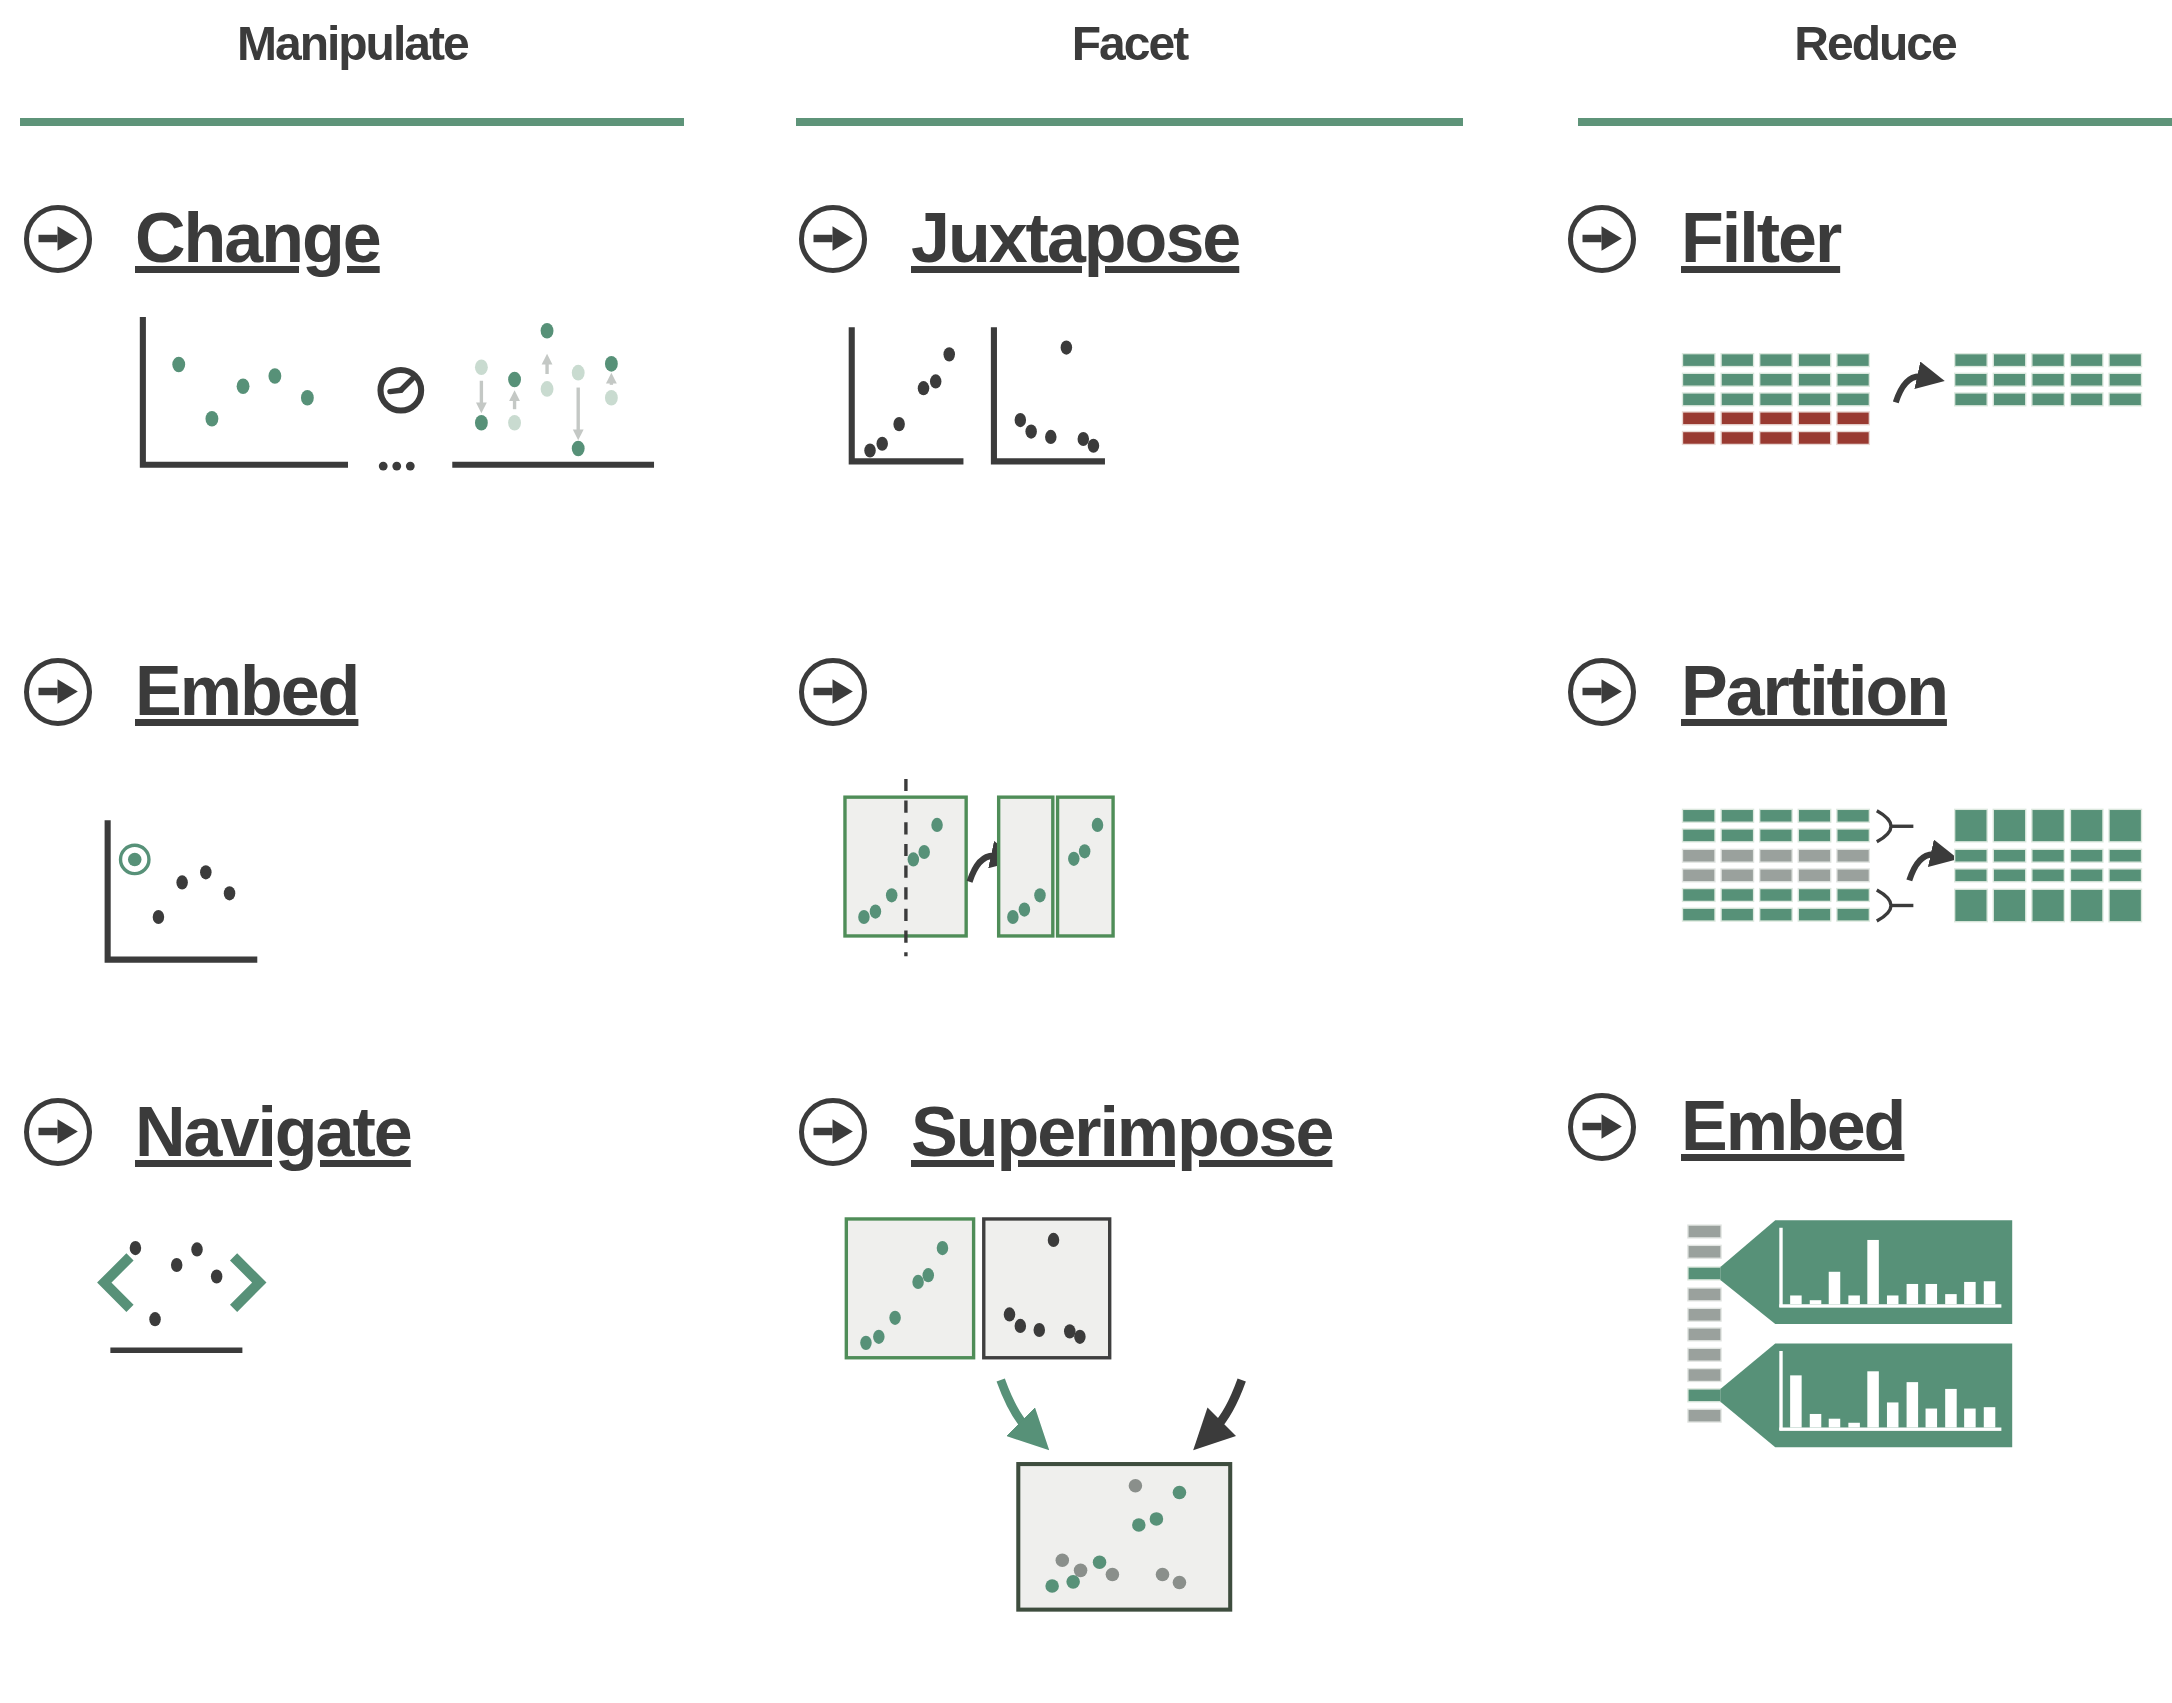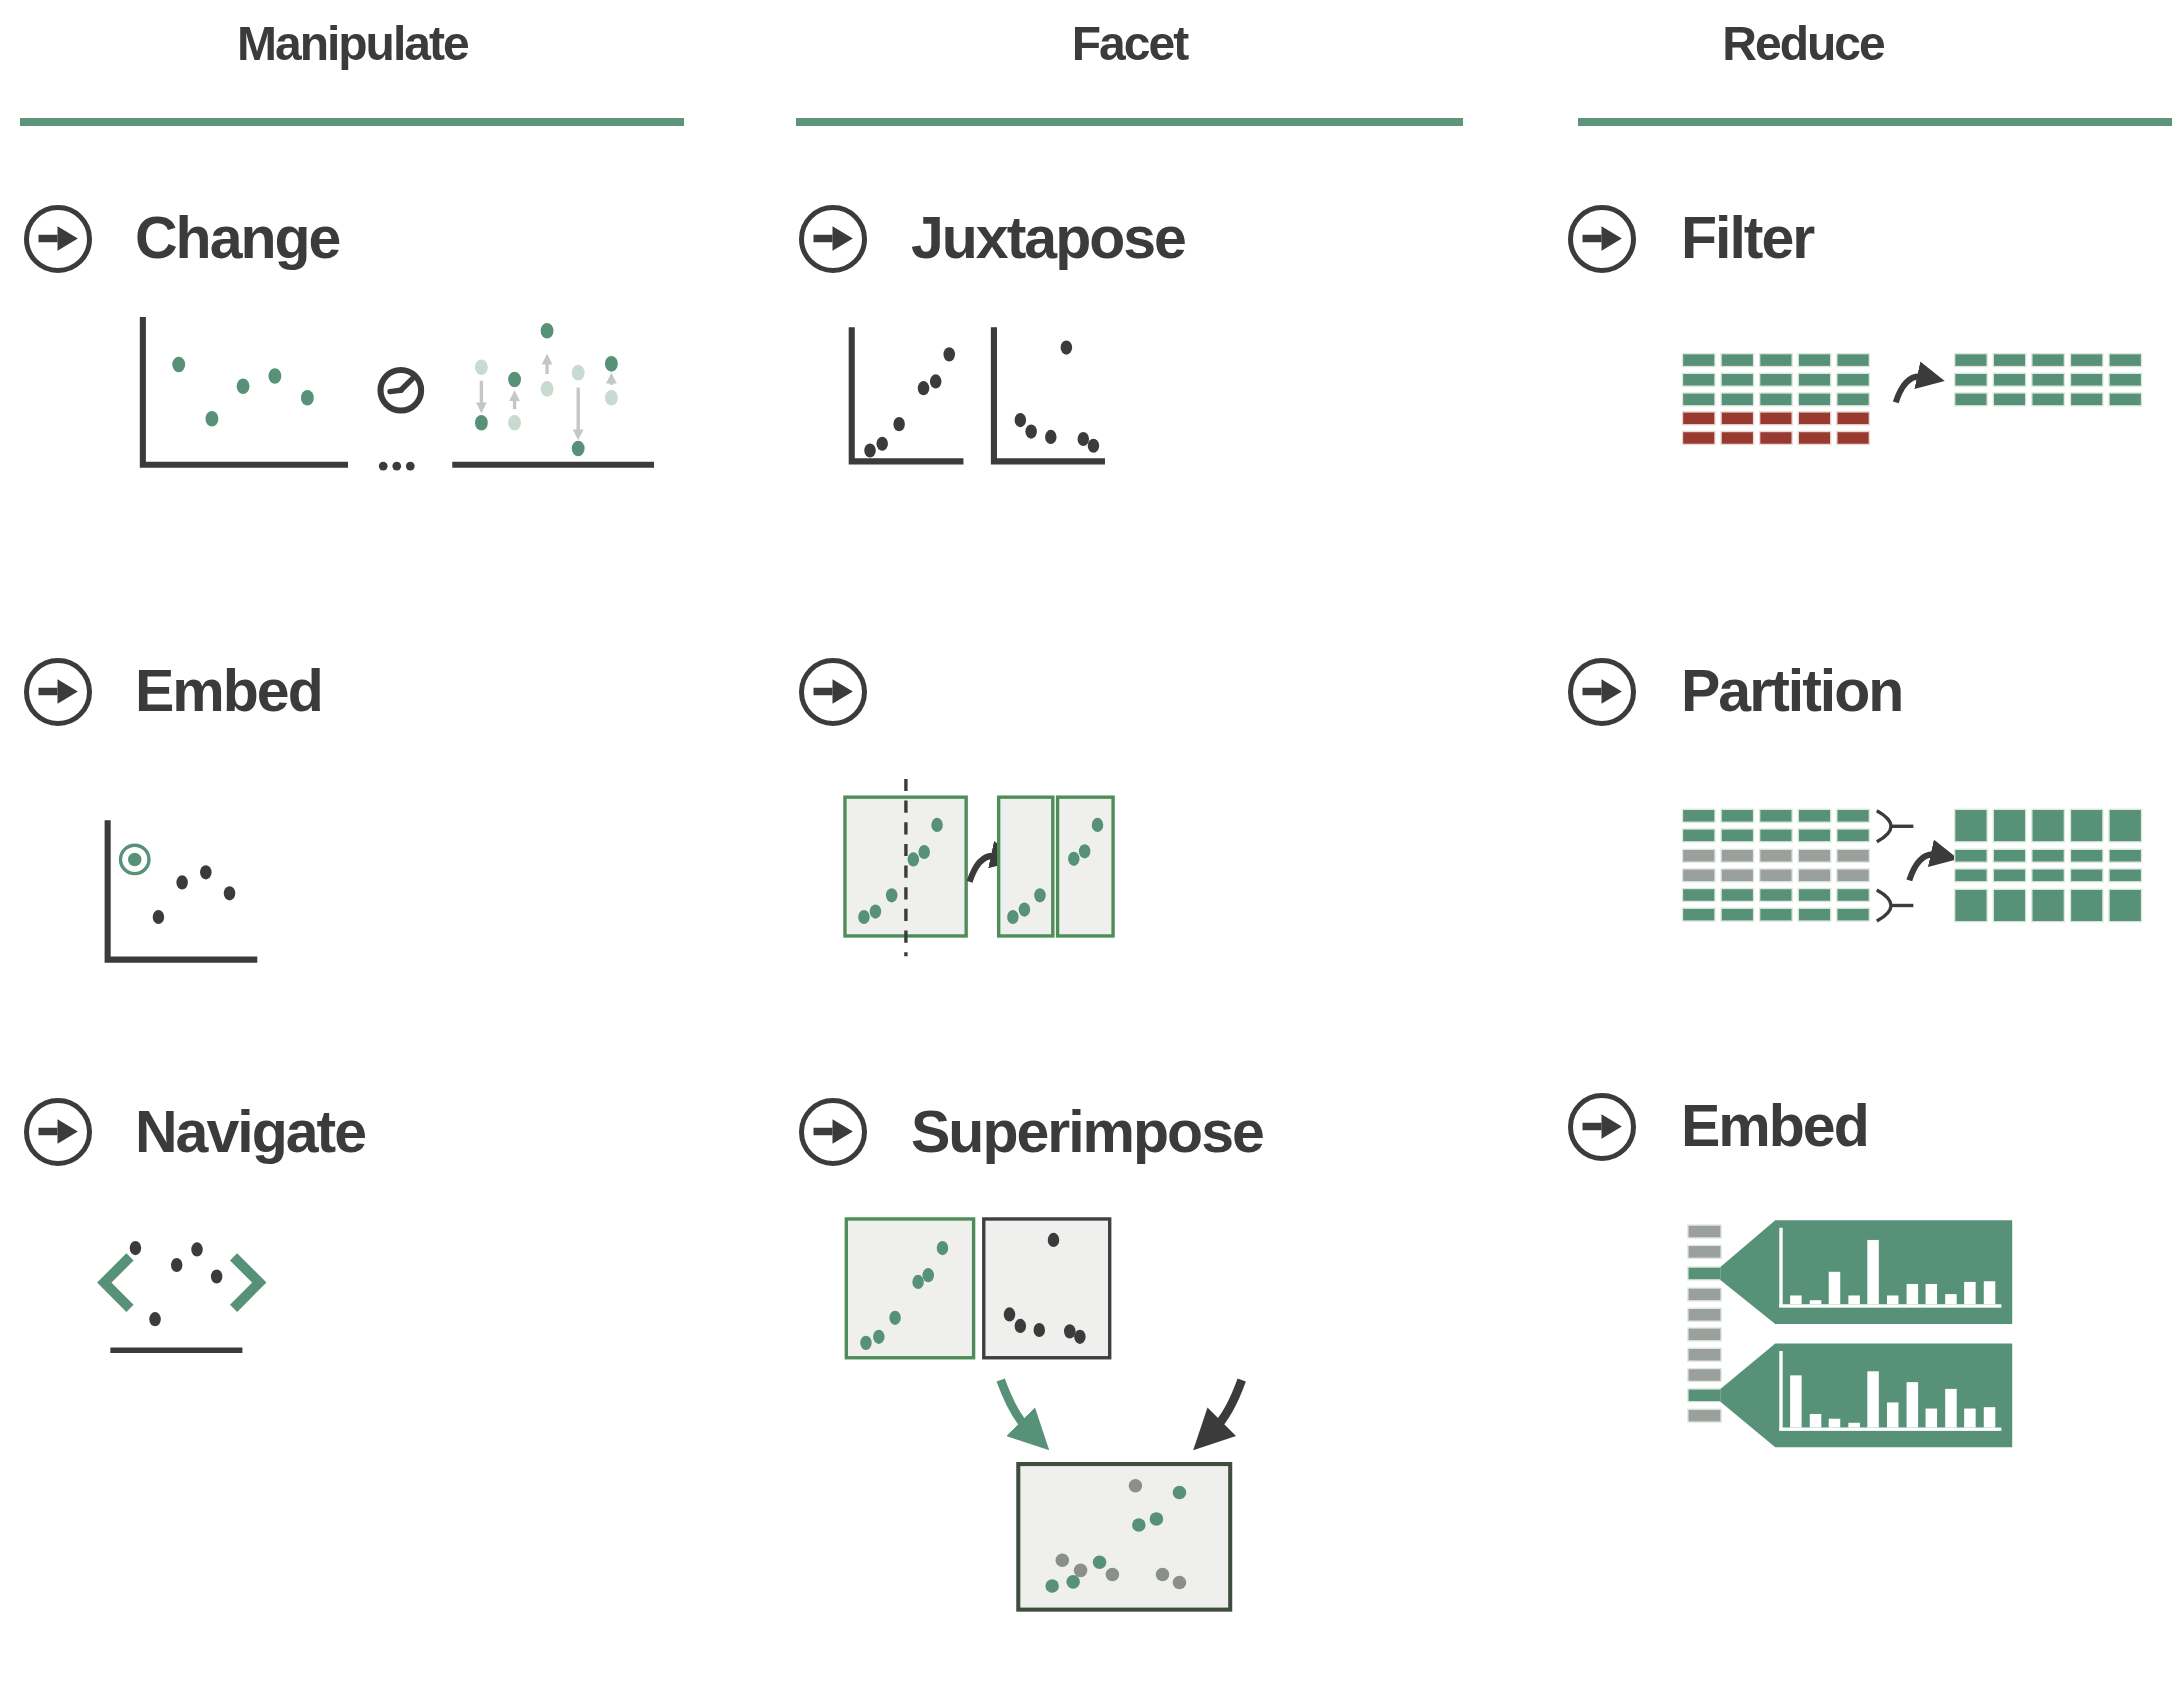--- a/index.html
+++ b/index.html
@@ -10,22 +10,22 @@
   }
   html,body{margin:0;padding:0;background:#fff;}
   #stage{position:relative;width:2172px;height:1704px;background:var(--white);
          font-family:"Liberation Sans","DejaVu Sans",sans-serif;overflow:hidden;}
   .col-title{position:absolute;top:0;height:88px;line-height:88px;text-align:center;
              font-size:48px;font-weight:bold;letter-spacing:-2px;color:var(--ink);white-space:nowrap;}
   .underline{position:absolute;top:118px;height:8.1px;background:var(--underline);}
   .go-icon{position:absolute;width:68px;height:68px;box-sizing:border-box;
            border:5.4px solid var(--ink);border-radius:50%;background:#fff;}
   .go-icon svg{position:absolute;left:0;top:0;width:57px;height:57px;}
-  .label{position:absolute;font-size:59px;font-weight:bold;letter-spacing:-2px;
-         line-height:81px;color:var(--ink);white-space:nowrap;}
+  .label{position:absolute;font-size:70px;font-weight:bold;letter-spacing:-2px;
+         line-height:81px;color:var(--ink);white-space:nowrap;text-decoration:underline;}
   svg.art{position:absolute;left:0;top:0;width:2172px;height:1704px;}
   .ax{fill:none;stroke:var(--ink);stroke-width:9;}
   .ax8{fill:none;stroke:var(--ink);stroke-width:8;}
   .dgreen{fill:var(--green);} .dink{fill:var(--ink);} .dlight{fill:var(--light-green);}
   .dgray{fill:var(--gray-dot);}
   .garr{stroke:var(--arrow-gray);stroke-width:5;fill:none;}
   .gahead{fill:var(--arrow-gray);}
   .cellg{fill:var(--green);stroke:#dce8de;stroke-width:2;}
   .cellr{fill:var(--red);stroke:#e9d8d3;stroke-width:2;}
   .cellgy{fill:var(--gray-cell);stroke:#e2e5e2;stroke-width:2;}
@@ -284,21 +284,21 @@
         <rect class="wt" x="2844" y="2080" width="17" height="28"></rect>
         <rect class="wt" x="2873" y="2051" width="17" height="57"></rect>
         <rect class="wt" x="2901" y="2080" width="17" height="28"></rect>
         <rect class="wt" x="2930" y="2078" width="17" height="30"></rect>
       </g>
     </g>
   </svg>
 
   <div class="col-title" style="left:20.3px;width:664px;">Manipulate</div>
   <div class="col-title" style="left:796px;width:667px;">Facet</div>
-  <div class="col-title" style="left:1506px;width:594px;">Reduce</div>
+  <div class="col-title" style="left:1578px;width:594px;">Reduce</div>
 
   <div class="underline" style="left:20.3px;width:664px;"></div>
   <div class="underline" style="left:796px;width:667px;"></div>
   <div class="underline" style="left:1578px;width:594px;"></div>
 
   <div class="go-icon" style="left:24px;top:205px;">
     <svg viewBox="0 0 84 84">
         <line x1="14" y1="42" x2="42" y2="42" stroke="#3b3b3b" stroke-width="11"></line>
         <polygon points="42,24 72,42 42,60" fill="#3b3b3b"></polygon>
       </svg>

